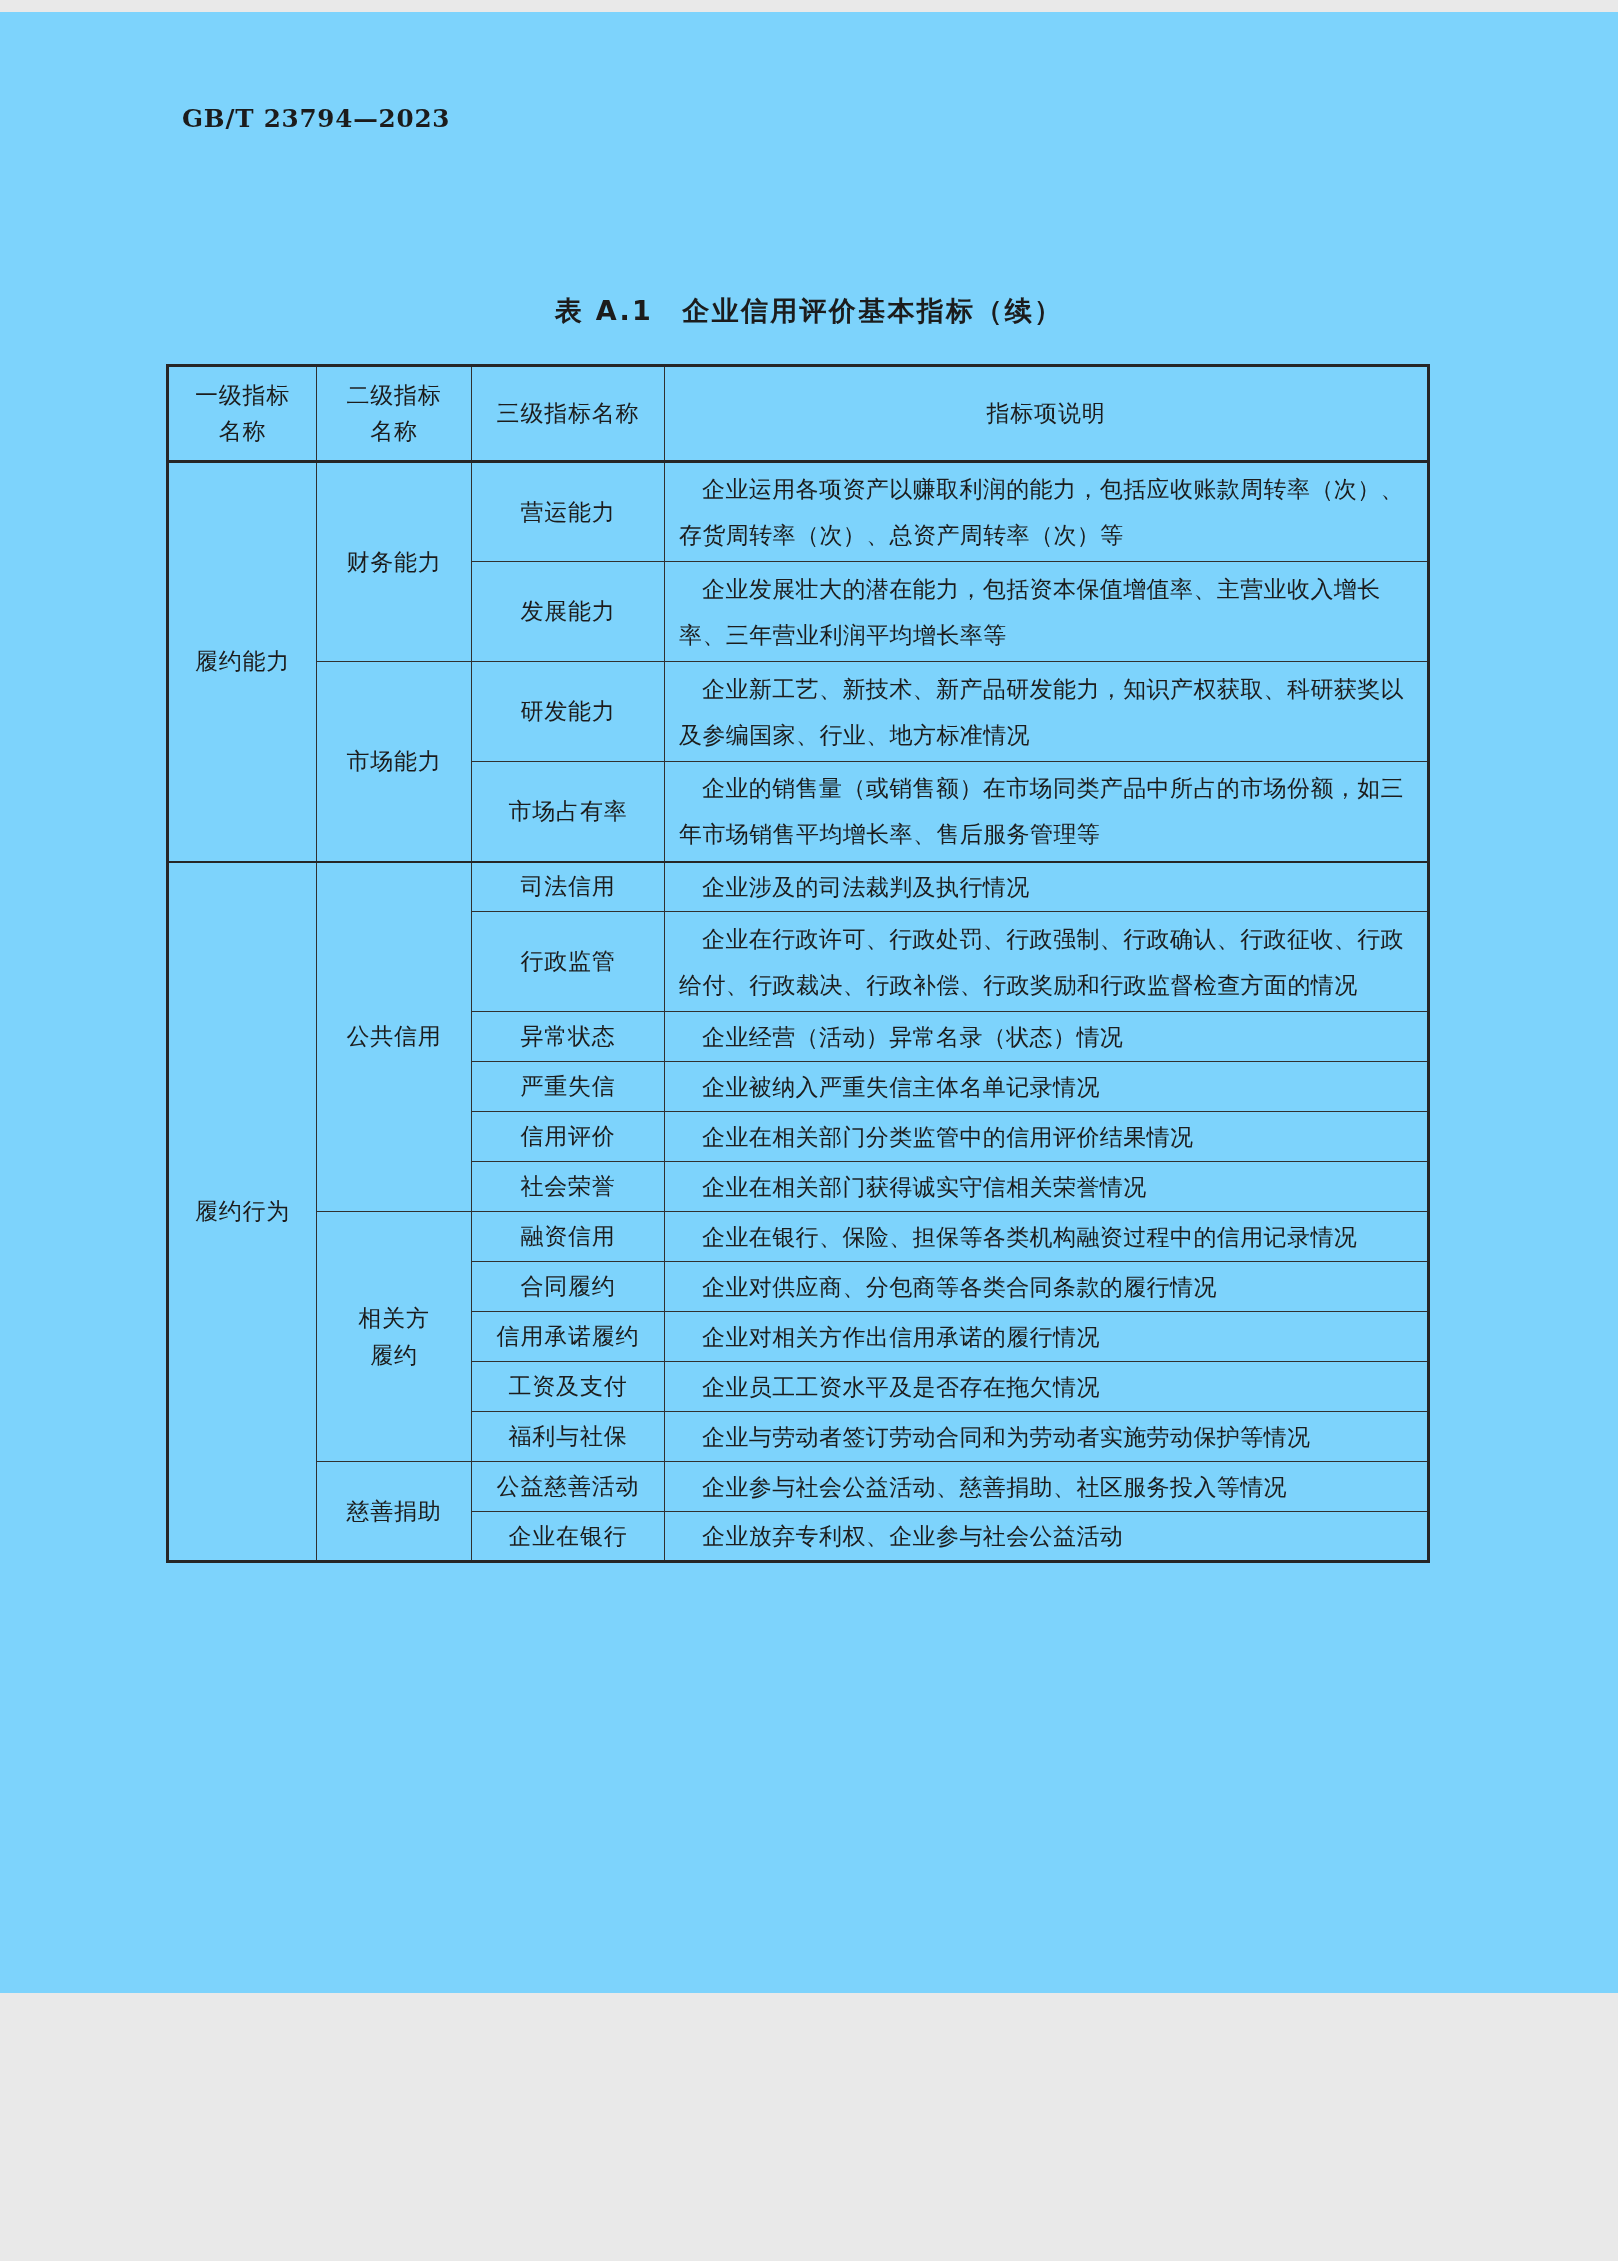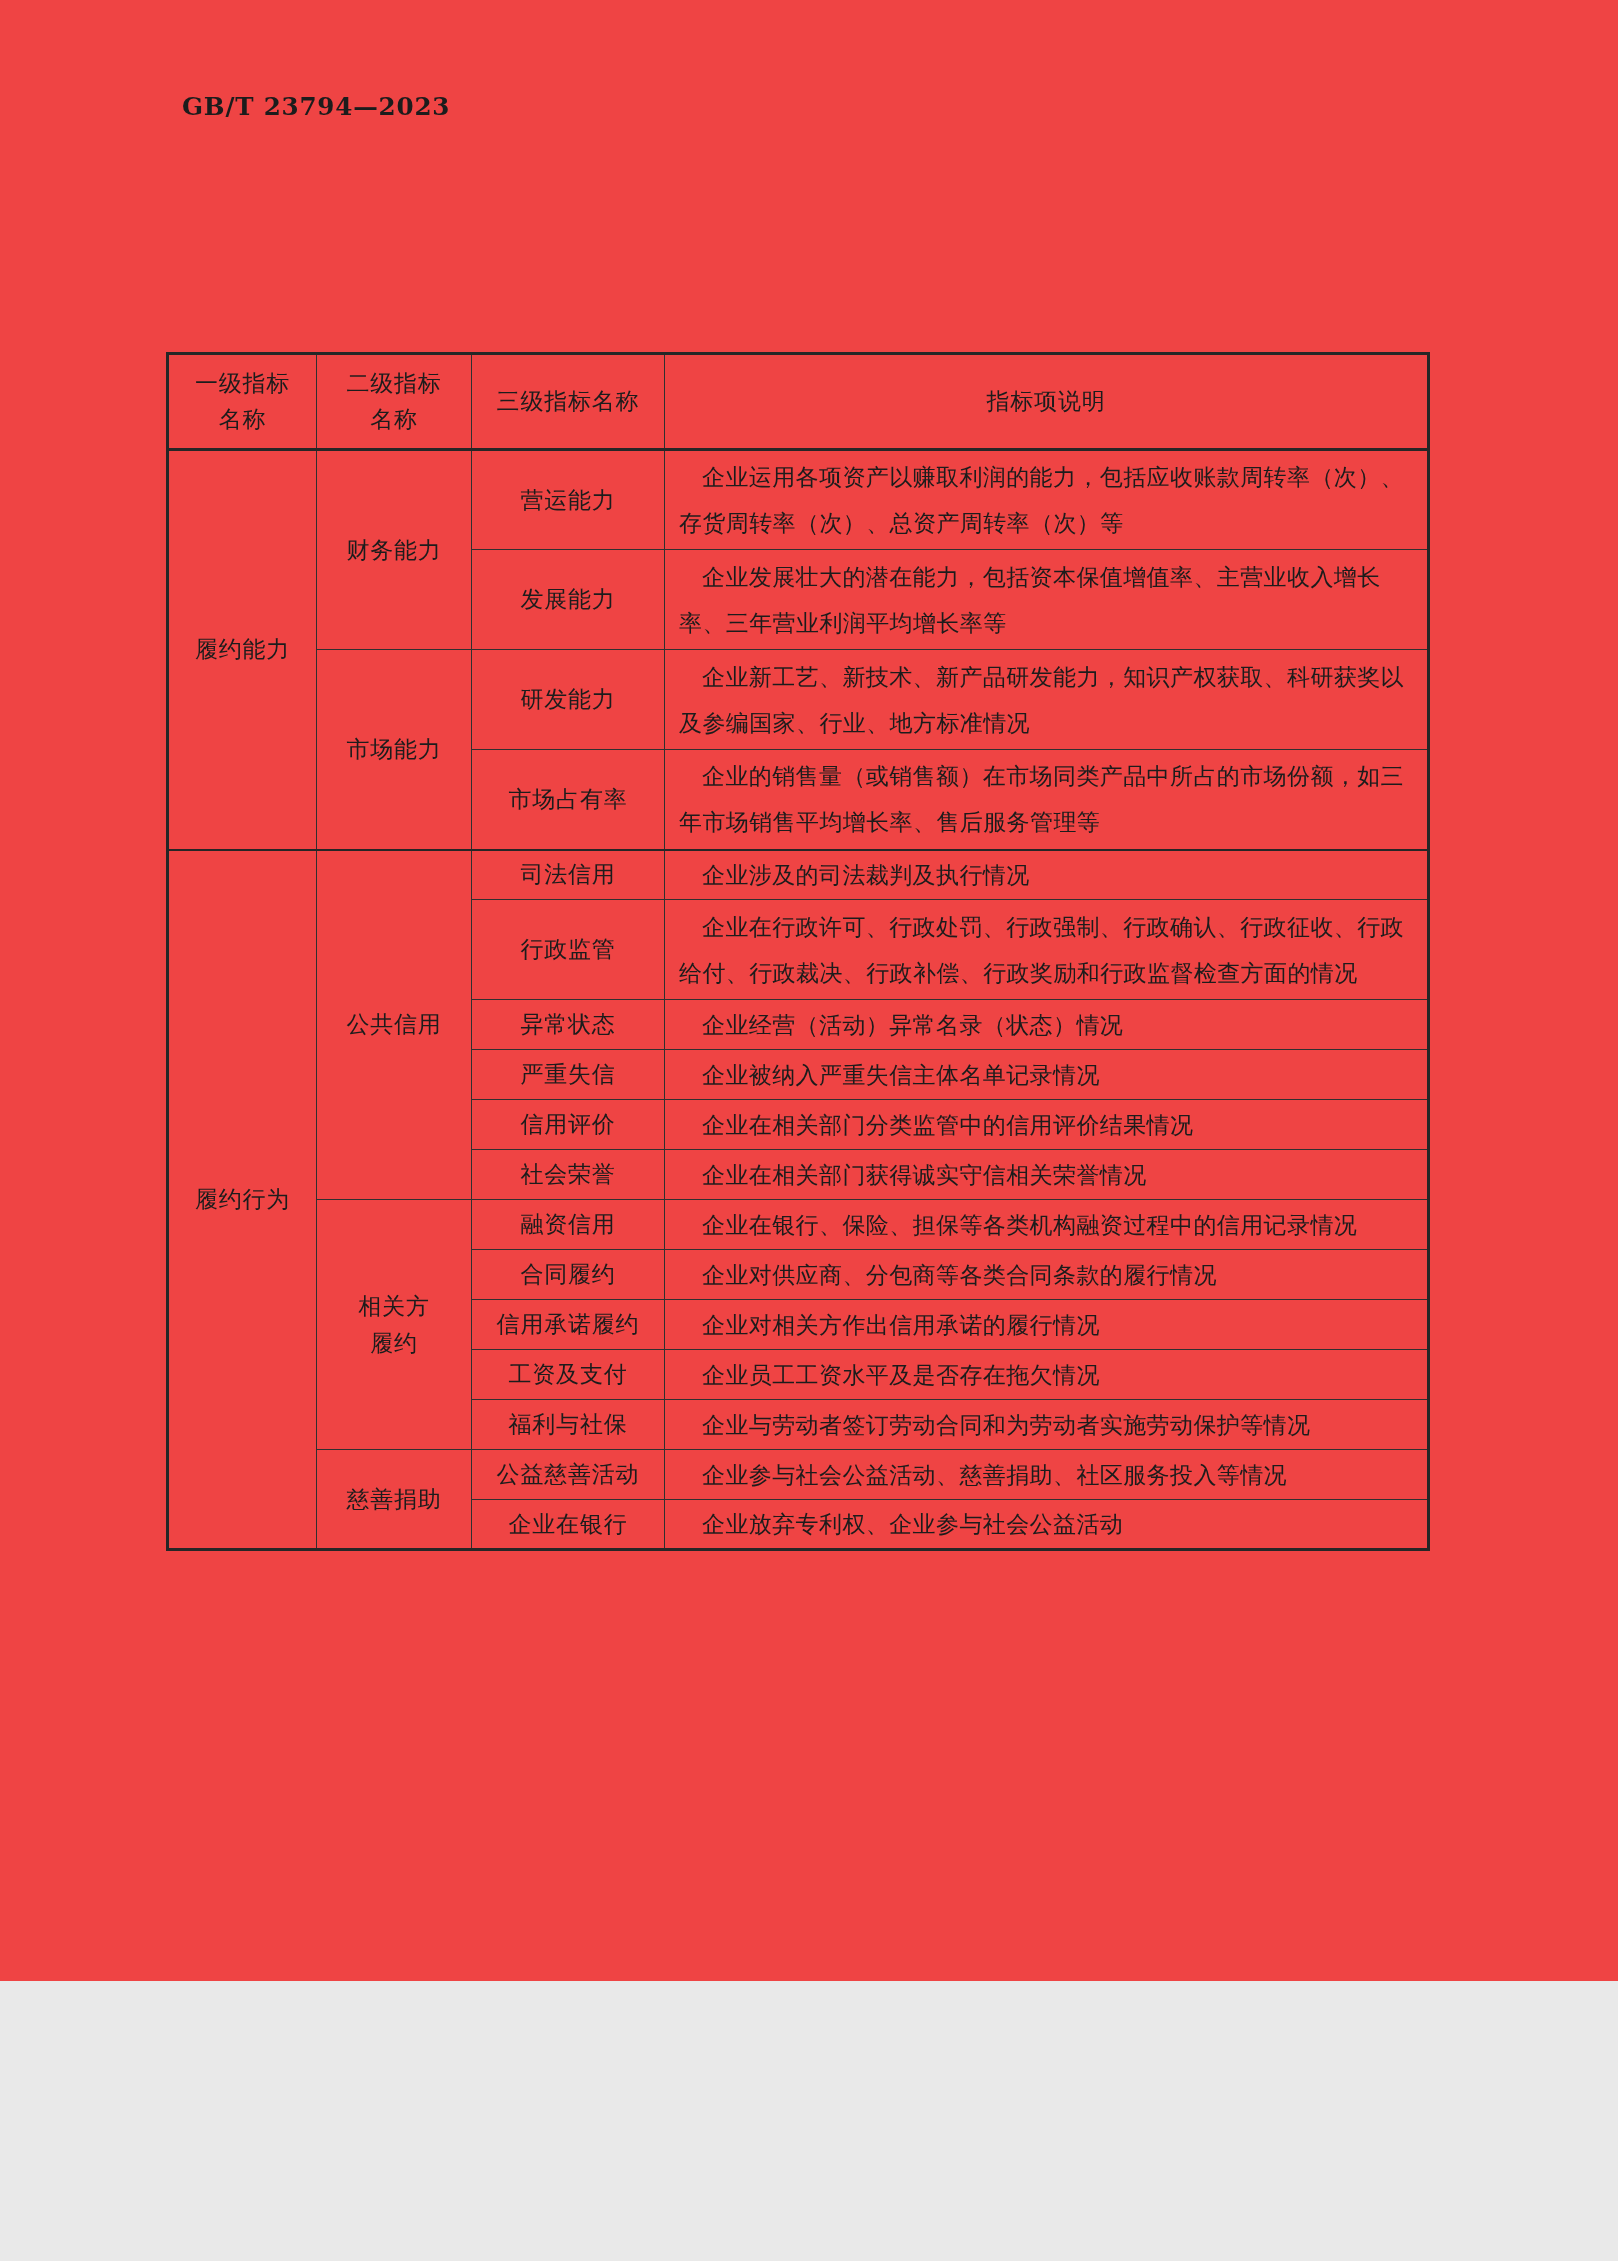--- a/index.html
+++ b/index.html
@@ -1,18 +1,18 @@
 <!DOCTYPE html>
 <html style="font-size:12.3px"><head>
 <meta charset="utf-8">
 <style>
   html,body { margin:0; padding:0; background:#e9e9e9; }
   .page {
-    position:relative; width:1618px; height:1981px; margin:0 auto;
-    background:#ef4444; overflow:hidden;
+    position:relative; width:1618px; height:1981px; margin:12px auto;
+    background:#7dd3fc; overflow:hidden;
     font-family:"DejaVu Serif","Liberation Serif",serif; color:#1c1c1c;
   }
   .std-code {
     position:absolute; left:182px; top:92px;
     font-size:24.6px; font-weight:bold; letter-spacing:0.8px;
   }
   .tbl-title {
     position:absolute; left:0; top:281px; width:100%; text-align:center;
     font-family:"DejaVu Sans","Liberation Sans",sans-serif;
     font-weight:bold; font-size:27px; letter-spacing:2.3px;
@@ -45,20 +45,21 @@
   tr.section-start td { border-top:2.3px solid #262626; }
   .page-num { position:absolute; left:198px; top:2103px; font-size:23px; color:#3a3a3a; }
 </style>
 </head>
 <body>
 
 <div class="page">
 
   <div class="std-code">GB/T 23794—2023</div>
 
+  <div class="tbl-title">表 A.1　企业信用评价基本指标（续）</div>
 
   <table class="tbl">
     <colgroup>
       <col style="width:149px">
       <col style="width:155px">
       <col style="width:193px">
       <col style="width:764px">
     </colgroup>
     <thead>
       <tr>

